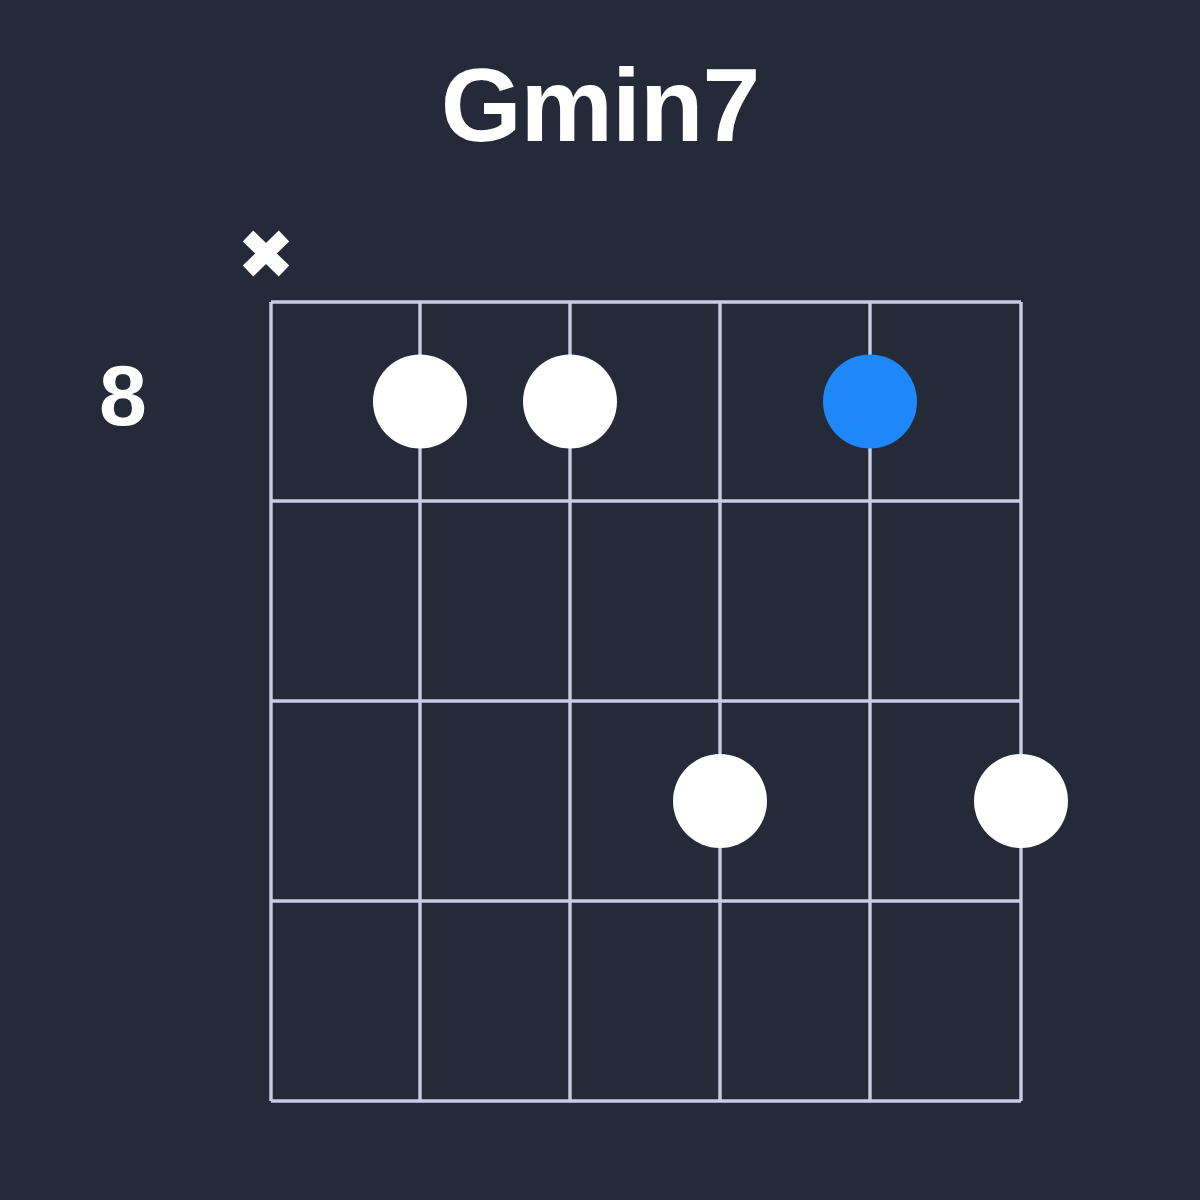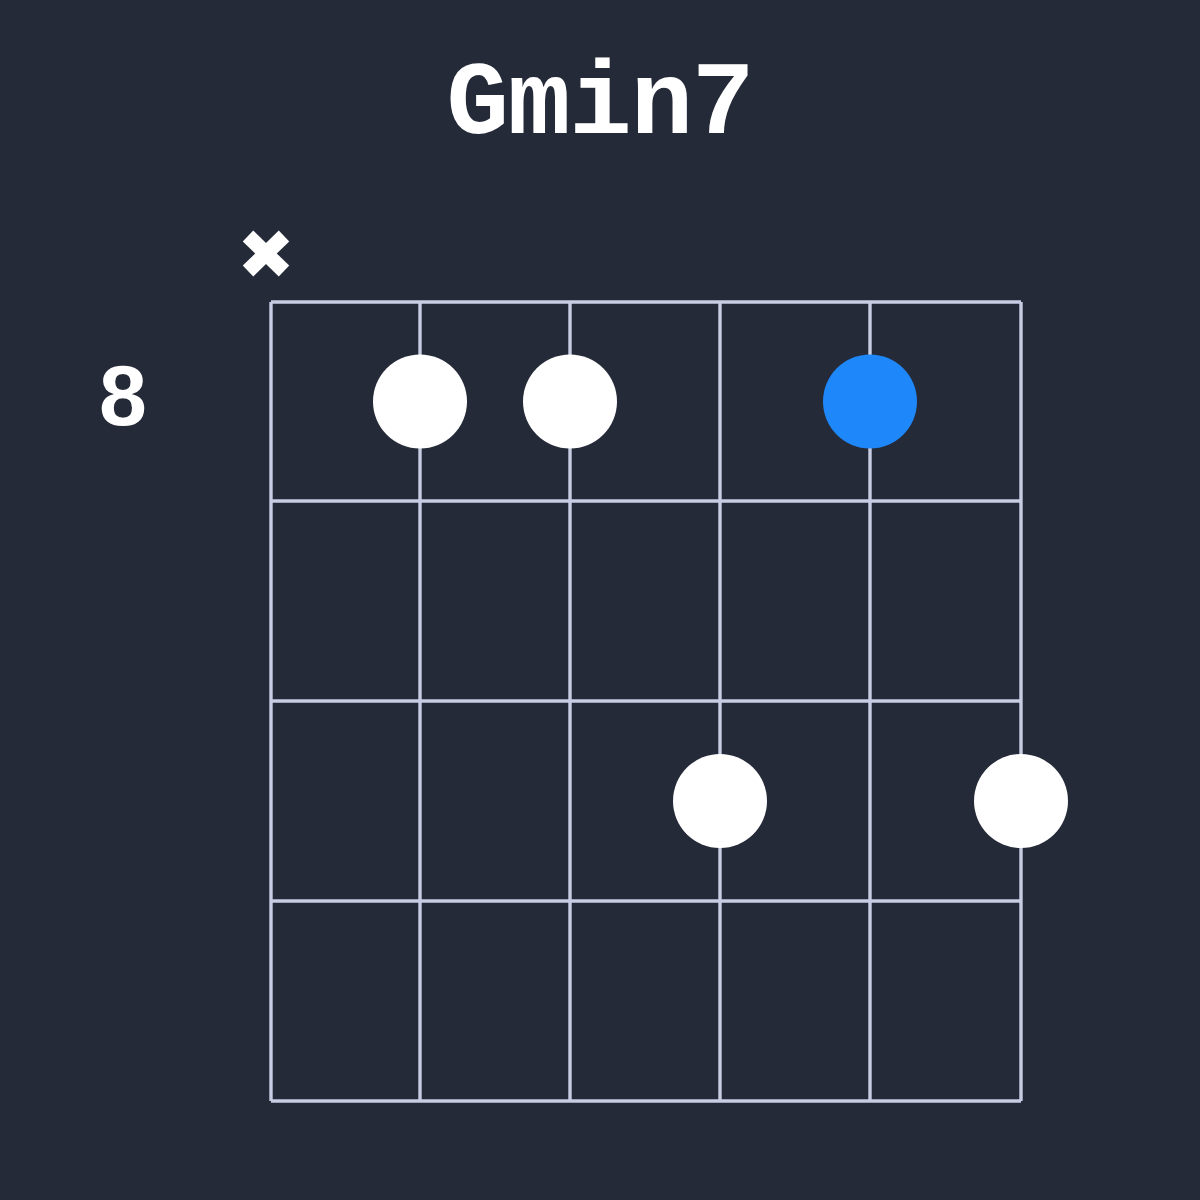--- a/index.html
+++ b/index.html
@@ -63,21 +63,21 @@
     stroke: #ffffff;
     stroke-width: 15;
     stroke-linecap: butt;
   }
 </style>
 </head>
 <body style="background: rgb(37, 42, 56);">
 
 <div id="chord-root" style="background: rgb(37, 42, 56);">
 
-  <div id="chord-title" style="color: rgb(255, 255, 255); font-family: Liberation Mono, monospace;">Gmin7</div>
+  <div id="chord-title" style="color: rgb(255, 255, 255);">Gmin7</div>
 
   <div id="fret-position-label" style="color: rgb(255, 255, 255);">8</div>
 
   <svg id="fretboard-svg" width="1200" height="1200" viewBox="0 0 1200 1200">
 
     <g>
       <line class="fret-line" x1="271" y1="302" x2="1021" y2="302" stroke="#c9cde4"></line>
       <line class="fret-line" x1="271" y1="501" x2="1021" y2="501" stroke="#c9cde4"></line>
       <line class="fret-line" x1="271" y1="701" x2="1021" y2="701" stroke="#c9cde4"></line>
       <line class="fret-line" x1="271" y1="901" x2="1021" y2="901" stroke="#c9cde4"></line>

